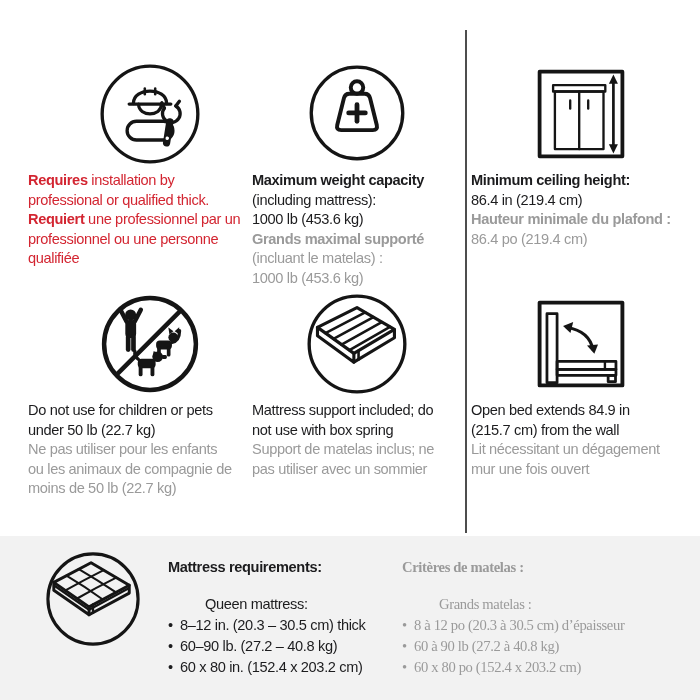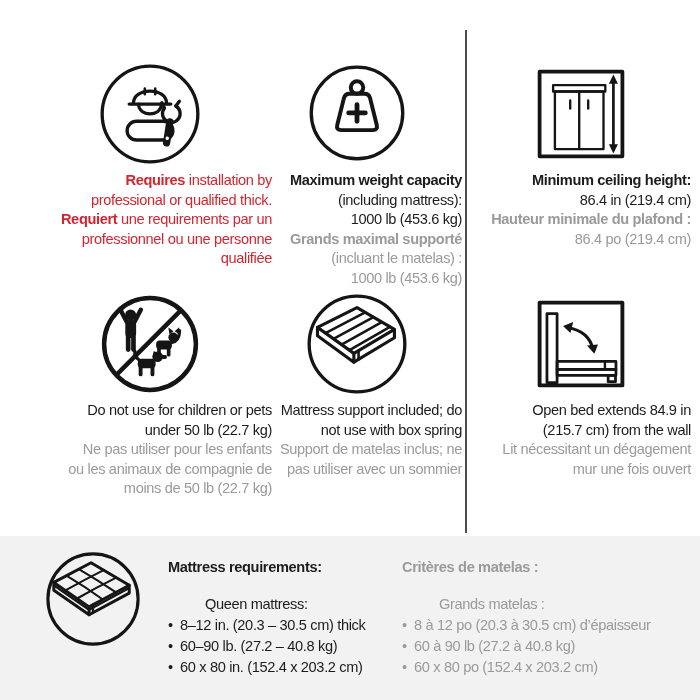--- a/index.html
+++ b/index.html
@@ -1,39 +1,39 @@
 <!DOCTYPE html>
 <html><head>
 <meta charset="utf-8">
 <style>
   html,body{margin:0;padding:0;background:#ffffff;}
   .stage{
     position:relative;width:700px;height:700px;background:#ffffff;overflow:hidden;
     font-family:"Liberation Sans",sans-serif;color:#1c1c1e;
   }
-  .cell{position:absolute;text-align:right;}
+  .cell{position:absolute;text-align:left;}
   .c1{left:28px;width:244px;}
   .c2{left:252px;width:210px;}
   .c3{left:471px;width:220px;}
   .r1{top:60px;}
   .r2{top:290px;}
   .iconbox{height:108px;display:flex;align-items:center;justify-content:center;margin-bottom:3px;}
   .txt{font-size:14.6px;line-height:19.5px;letter-spacing:-0.35px;white-space:nowrap;}
   .txt div{white-space:nowrap;}
   .en{color:#1c1c1e;}
   .fr{color:#9a9a9a;}
   .red{color:#d32531;}
   .lead-bold > div:first-child{font-weight:bold;}
   b{font-weight:bold;}
   .divider{position:absolute;left:465px;top:30px;width:2px;height:503px;background:#4d4d4d;}
   .band{position:absolute;left:0;top:536px;width:700px;height:164px;background:#f2f2f2;}
   .band-icon{position:absolute;left:44px;top:14px;}
   .band-col{position:absolute;top:22px;text-align:left;font-size:14.6px;letter-spacing:-0.35px;}
   .band-en{left:168px;}
-  .band-fr{left:402px;color:#9a9a9a;}
+  .band-fr{left:402px;color:#9a9a9a;font-family:Liberation Serif, serif;}
   .band-title{font-weight:bold;line-height:19px;margin-bottom:17px;white-space:nowrap;}
   .band-sub{line-height:21px;white-space:nowrap;margin-left:37px;}
   ul.specs{list-style:none;margin:0;padding:0;}
   ul.specs li{position:relative;padding-left:12px;line-height:21px;white-space:nowrap;}
   ul.specs li::before{content:"•";position:absolute;left:0;top:0;}
   svg{display:block;}
   .st{fill:none;stroke:#151515;stroke-linecap:round;stroke-linejoin:round;}
   .fl{fill:#151515;stroke:none;}
 </style>
 </head>
@@ -58,21 +58,21 @@
           <line class="st" x1="61.5" y1="45.5" x2="58.2" y2="40.8" stroke-width="3.2"></line>
           <line class="st" x1="72" y1="41.5" x2="74.6" y2="36.4" stroke-width="3.2"></line>
           <line class="st" x1="69" y1="57.5" x2="69.4" y2="78" stroke-width="7"></line>
           <circle cx="69.3" cy="73.5" r="1.7" fill="#ffffff"></circle>
         </g>
       </svg>
     </div>
     <div class="txt red">
       <div><b>Requires</b><span> installation by</span></div>
       <div>professional or qualified thick.</div>
-      <div><b>Requiert</b><span> une requirements par un</span></div>
+      <div><b>Requiert</b><span> une professionnel par un</span></div>
       <div>professionnel ou une personne</div>
       <div>qualifiée</div>
     </div>
   </div>
 
   <div class="cell c2 r1">
     <div class="iconbox">
       <svg width="104" height="104" viewBox="0 0 100 100">
         <circle class="st" cx="50" cy="49" r="44" stroke-width="3.2"></circle>
         <circle class="st" cx="50" cy="24.5" r="6" stroke-width="3.8"></circle>

